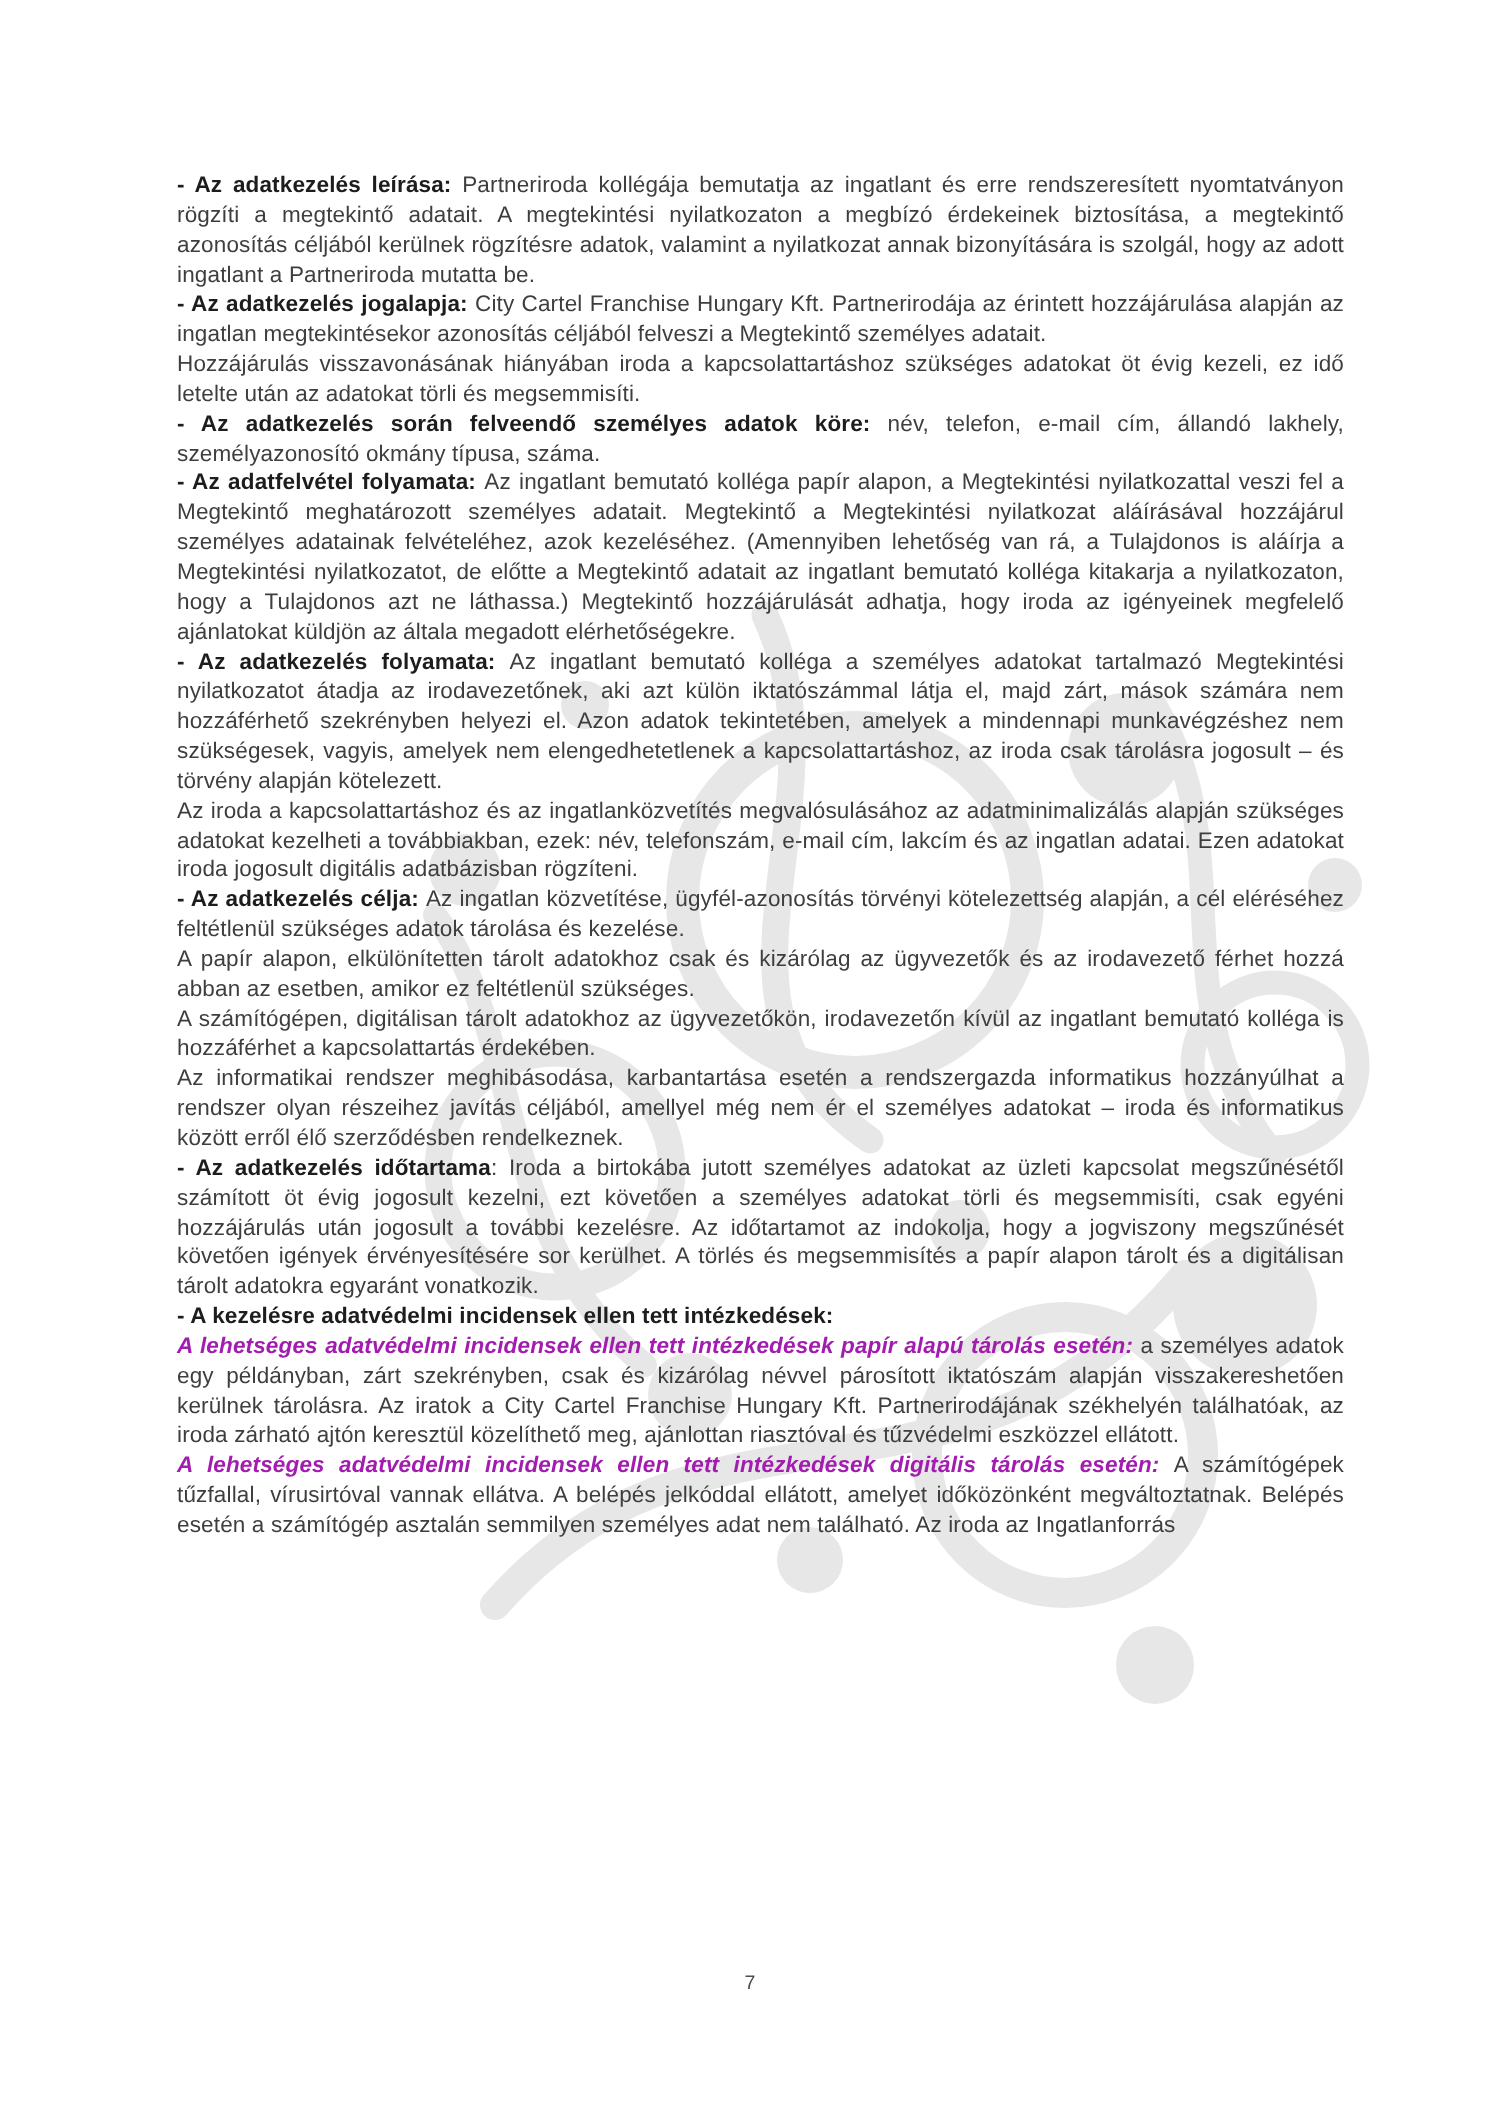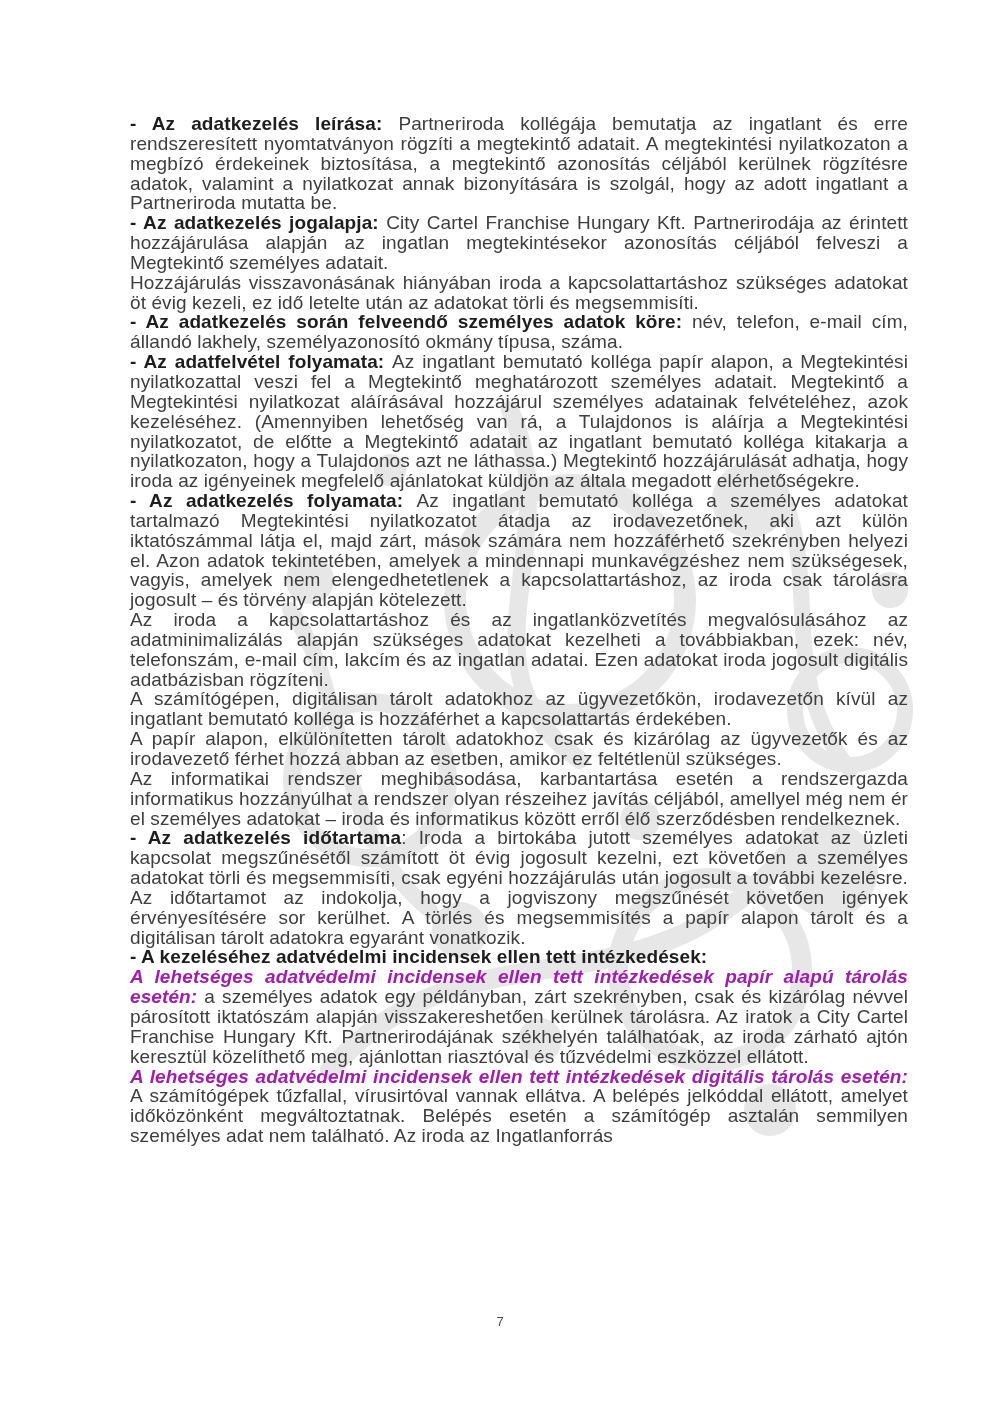--- a/index.html
+++ b/index.html
@@ -14,25 +14,25 @@
   .watermark {
     position: absolute;
     left: 210px;
     top: 350px;
     width: 740px;
     height: 830px;
     pointer-events: none;
   }
   .body-text {
     position: absolute;
-    left: 130px;
+    left: 118px;
     top: 114px;
     width: 778px;
     color: #3e3e3e;
-    font-size: 19px;
+    font-size: 15px;
     line-height: 19.85px;
     text-align: justify;
     letter-spacing: 0.1px;
   }
   .para { margin: 0; }
   .seg-normal { font-weight: normal; }
   .seg-bold { font-weight: bold; color: #1d1d1d; }
   .seg-bolditalic { font-weight: bold; font-style: italic; color: #a21caf; }
   .page-number {
     position: absolute;
@@ -74,24 +74,25 @@
   </svg>
 
   <div class="body-text" id="doc-body">
       <p class="para"><span class="seg-bold">- Az adatkezelés leírása: </span><span class="seg-normal">Partneriroda kollégája bemutatja az ingatlant és erre rendszeresített nyomtatványon rögzíti a megtekintő adatait. A megtekintési nyilatkozaton a megbízó érdekeinek biztosítása, a megtekintő azonosítás céljából kerülnek rögzítésre adatok, valamint a nyilatkozat annak bizonyítására is szolgál, hogy az adott ingatlant a Partneriroda mutatta be.</span></p>
       <p class="para"><span class="seg-bold">- Az adatkezelés jogalapja: </span><span class="seg-normal">City Cartel Franchise Hungary Kft. Partnerirodája az érintett hozzájárulása alapján az ingatlan megtekintésekor azonosítás céljából felveszi a Megtekintő személyes adatait.</span></p>
       <p class="para"><span class="seg-normal">Hozzájárulás visszavonásának hiányában iroda a kapcsolattartáshoz szükséges adatokat öt évig kezeli, ez idő letelte után az adatokat törli és megsemmisíti.</span></p>
       <p class="para"><span class="seg-bold">- Az adatkezelés során felveendő személyes adatok köre: </span><span class="seg-normal">név, telefon, e-mail cím, állandó lakhely, személyazonosító okmány típusa, száma.</span></p>
       <p class="para"><span class="seg-bold">- Az adatfelvétel folyamata: </span><span class="seg-normal">Az ingatlant bemutató kolléga papír alapon, a Megtekintési nyilatkozattal veszi fel a Megtekintő meghatározott személyes adatait. Megtekintő a Megtekintési nyilatkozat aláírásával hozzájárul személyes adatainak felvételéhez, azok kezeléséhez. (Amennyiben lehetőség van rá, a Tulajdonos is aláírja a Megtekintési nyilatkozatot, de előtte a Megtekintő adatait az ingatlant bemutató kolléga kitakarja a nyilatkozaton, hogy a Tulajdonos azt ne láthassa.) Megtekintő hozzájárulását adhatja, hogy iroda az igényeinek megfelelő ajánlatokat küldjön az általa megadott elérhetőségekre.</span></p>
       <p class="para"><span class="seg-bold">- Az adatkezelés folyamata: </span><span class="seg-normal">Az ingatlant bemutató kolléga a személyes adatokat tartalmazó Megtekintési nyilatkozatot átadja az irodavezetőnek, aki azt külön iktatószámmal látja el, majd zárt, mások számára nem hozzáférhető szekrényben helyezi el. Azon adatok tekintetében, amelyek a mindennapi munkavégzéshez nem szükségesek, vagyis, amelyek nem elengedhetetlenek a kapcsolattartáshoz, az iroda csak tárolásra jogosult – és törvény alapján kötelezett.</span></p>
       <p class="para"><span class="seg-normal">Az iroda a kapcsolattartáshoz és az ingatlanközvetítés megvalósulásához az adatminimalizálás alapján szükséges adatokat kezelheti a továbbiakban, ezek: név, telefonszám, e-mail cím, lakcím és az ingatlan adatai. Ezen adatokat iroda jogosult digitális adatbázisban rögzíteni.</span></p>
+      <p class="para"><span class="seg-bold">- Az adatkezelés célja: </span><span class="seg-normal">Az ingatlan közvetítése, ügyfél-azonosítás törvényi kötelezettség alapján, a cél eléréséhez feltétlenül szükséges adatok tárolása és kezelése.</span></p>
+      <p class="para"><span class="seg-normal">A papír alapon, elkülönítetten tárolt adatokhoz csak és kizárólag az ügyvezetők és az irodavezető  férhet hozzá abban az esetben, amikor ez feltétlenül szükséges.</span></p>
       <p class="para"><span class="seg-normal">A számítógépen, digitálisan tárolt adatokhoz az ügyvezetőkön, irodavezetőn kívül az ingatlant bemutató kolléga is hozzáférhet a kapcsolattartás érdekében.</span></p>
-      <p class="para"><span class="seg-normal">A papír alapon, elkülönítetten tárolt adatokhoz csak és kizárólag az ügyvezetők és az irodavezető  férhet hozzá abban az esetben, amikor ez feltétlenül szükséges.</span></p>
       <p class="para"><span class="seg-normal">Az informatikai rendszer meghibásodása, karbantartása esetén a rendszergazda informatikus hozzányúlhat a rendszer olyan részeihez javítás céljából, amellyel még nem ér el személyes adatokat – iroda és informatikus között erről élő szerződésben rendelkeznek.</span></p>
       <p class="para"><span class="seg-bold">- Az adatkezelés időtartama</span><span class="seg-normal">: Iroda a birtokába jutott személyes adatokat az üzleti kapcsolat megszűnésétől számított öt évig jogosult kezelni, ezt követően a személyes adatokat törli és megsemmisíti, csak egyéni hozzájárulás után jogosult a további kezelésre. Az időtartamot az indokolja, hogy a jogviszony megszűnését követően igények érvényesítésére sor kerülhet. A törlés és megsemmisítés a papír alapon tárolt és a digitálisan tárolt adatokra egyaránt vonatkozik.</span></p>
-      <p class="para"><span class="seg-bold">- A kezeléséhez adatvédelmi incidensek ellen tett intézkedések:</span></p>
+      <p class="para"><span class="seg-bold">- A kezelésre adatvédelmi incidensek ellen tett intézkedések:</span></p>
       <p class="para"><span class="seg-bolditalic">A lehetséges adatvédelmi incidensek ellen tett intézkedések papír alapú tárolás esetén: </span><span class="seg-normal">a személyes adatok egy példányban, zárt szekrényben, csak és kizárólag névvel párosított iktatószám alapján visszakereshetően kerülnek tárolásra. Az iratok a City Cartel Franchise Hungary Kft.  Partnerirodájának székhelyén találhatóak, az iroda zárható ajtón keresztül közelíthető meg, ajánlottan riasztóval és tűzvédelmi eszközzel ellátott.</span></p>
       <p class="para"><span class="seg-bolditalic">A lehetséges adatvédelmi incidensek ellen tett intézkedések digitális tárolás esetén: </span><span class="seg-normal">A számítógépek tűzfallal, vírusirtóval vannak ellátva. A belépés jelkóddal ellátott, amelyet időközönként megváltoztatnak. Belépés esetén a számítógép asztalán semmilyen személyes adat nem található. Az iroda az Ingatlanforrás</span></p>
     </div>
 
   <div class="page-number">7</div>
 
 </div>
 
 </body></html>

